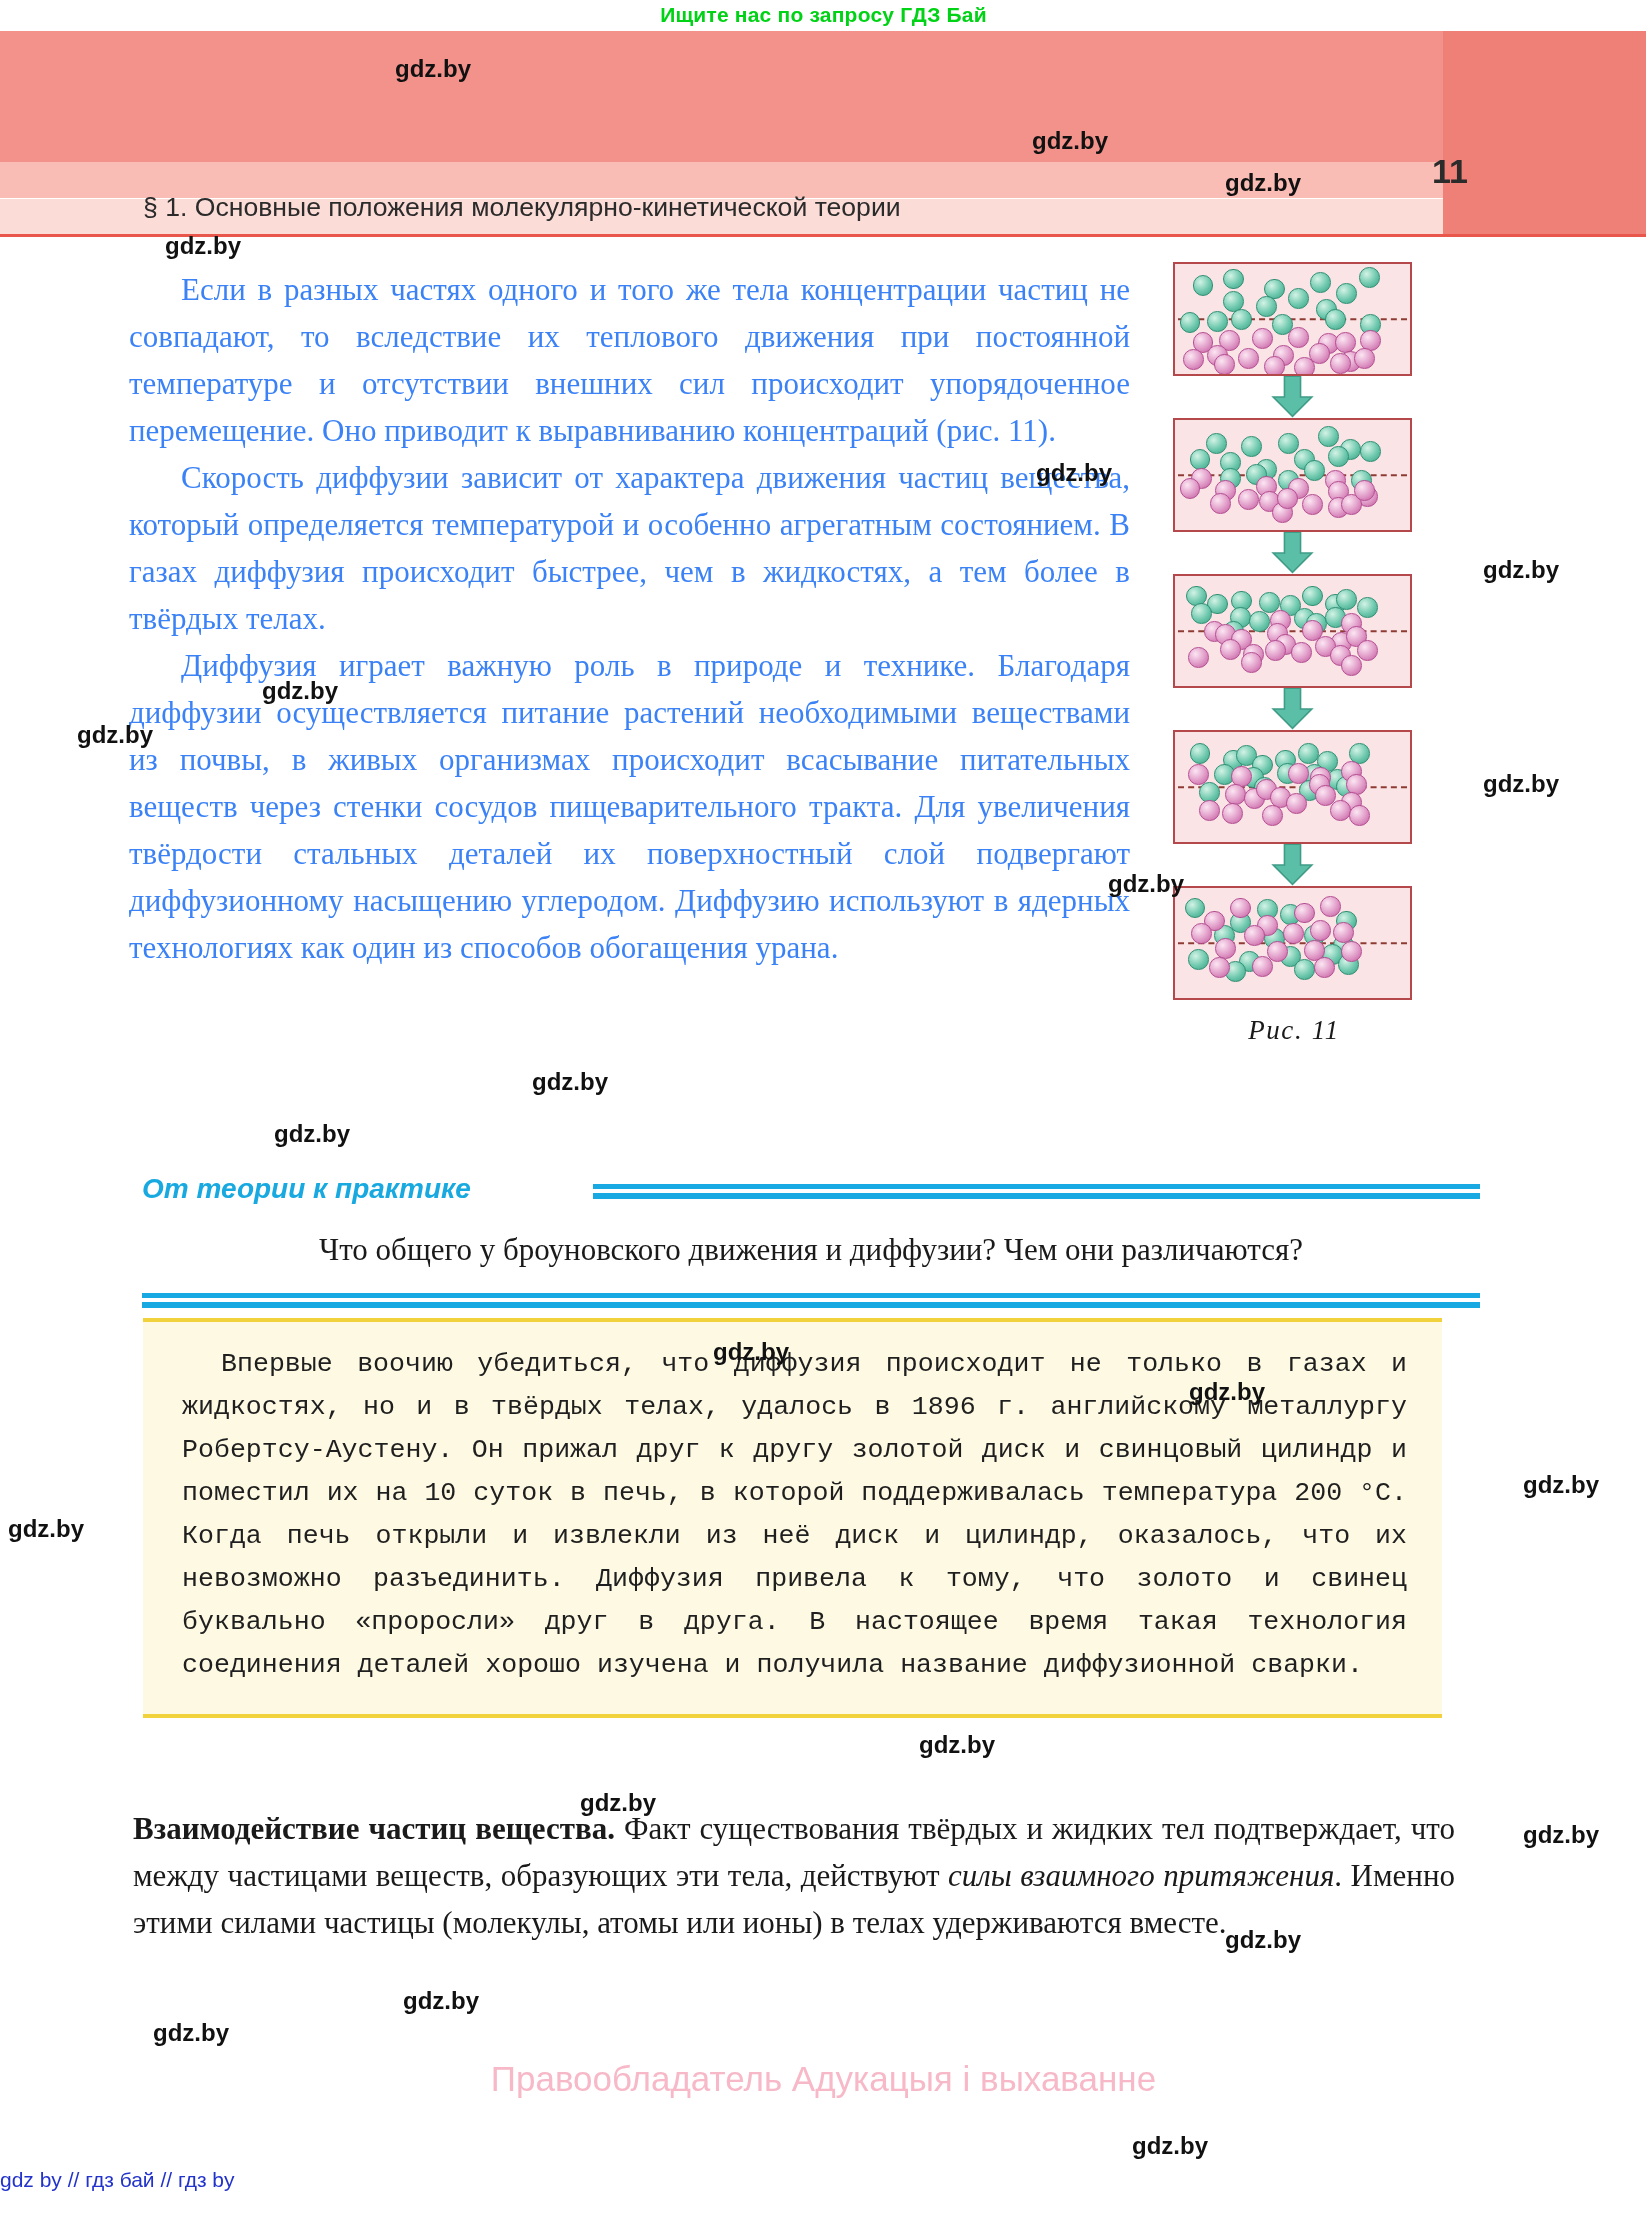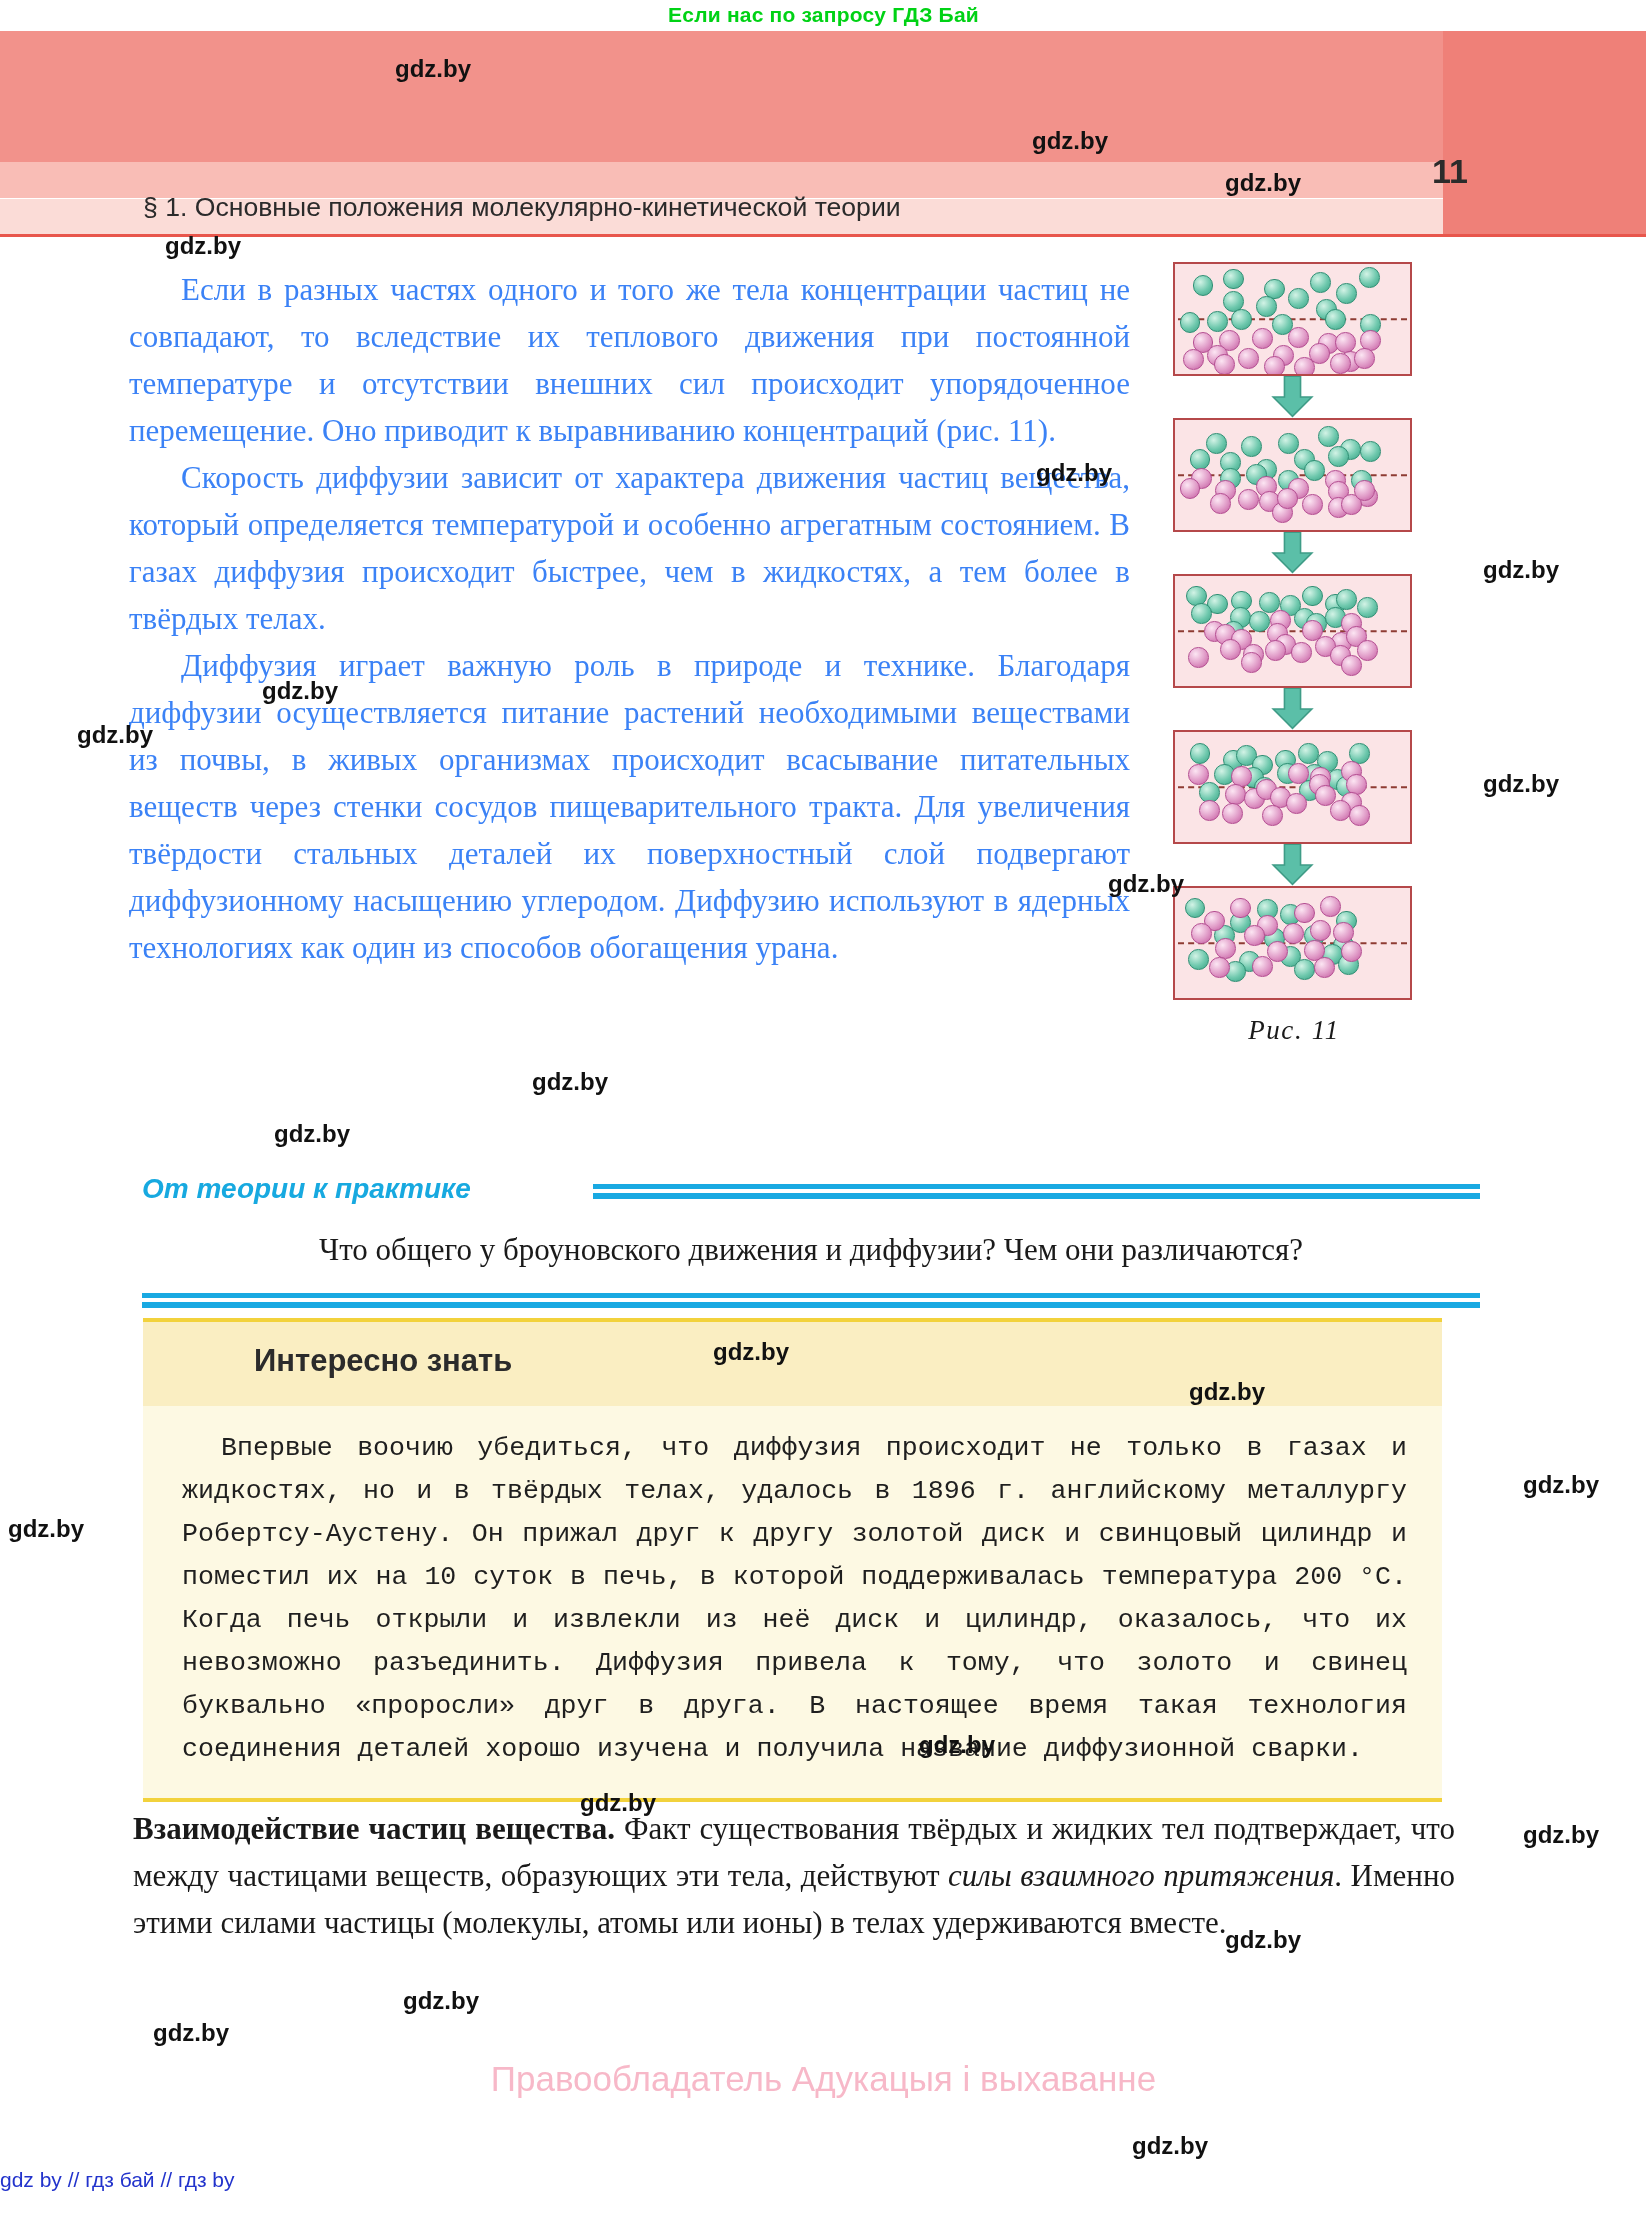--- a/index.html
+++ b/index.html
@@ -157,21 +157,21 @@
   .wm {
     position:absolute;
     font-family:"Liberation Sans", sans-serif;
     font-weight:bold; color:#111;
     white-space:nowrap;
   }
 </style>
 </head>
 <body>
 
-<div class="promo">Если нас по запросу ГДЗ Бай</div>
+<div class="promo">Ищите нас по запросу ГДЗ Бай</div>
 
 <div class="header">
   <div class="band band-1"></div>
   <div class="band band-2"></div>
   <div class="band band-3"></div>
   <div class="pagebox"></div>
 </div>
 <div class="pagenum">11</div>
 <div class="section-title">§ 1. Основные положения молекулярно-кинетической теории</div>
 <div class="header-rule"></div>
@@ -402,23 +402,20 @@
     </div>
   </div>
   <div class="practice-q">Что общего у броуновского движения и диффузии? Чем они различаются?</div>
   <div class="rule-pair-bottom">
     <div class="r1"></div>
       <div class="r2"></div>
   </div>
 </div>
 
 <div class="infobox">
-  <div class="infobox-head">
-    <div class="infobox-title">Интересно знать</div>
-  </div>
   <div class="infobox-body">
     <p>Впервые воочию убедиться, что диффузия происходит не только в газах и жидкостях, но и в твёрдых телах, удалось в 1896 г. английскому металлургу Робертсу-Аустену. Он прижал друг к другу золотой диск и свинцовый цилиндр и поместил их на 10 суток в печь, в которой поддерживалась температура 200 °C. Когда печь открыли и извлекли из неё диск и цилиндр, оказалось, что их невозможно разъединить. Диффузия привела к тому, что золото и свинец буквально «проросли» друг в друга. В настоящее время такая технология соединения деталей хорошо изучена и получила название диффузионной сварки.</p>
   </div>
 </div>
 
 <div class="closing">
   <p><b>Взаимодействие частиц вещества.</b><span> Факт существования твёрдых и жидких тел подтверждает, что между частицами веществ, образующих эти тела, действуют </span><i>силы взаимного притяжения</i><span>. Именно этими силами частицы (молекулы, атомы или ионы) в телах удерживаются вместе.</span></p>
 </div>
 
 <div class="copyright">Правообладатель Адукацыя і выхаванне</div>

